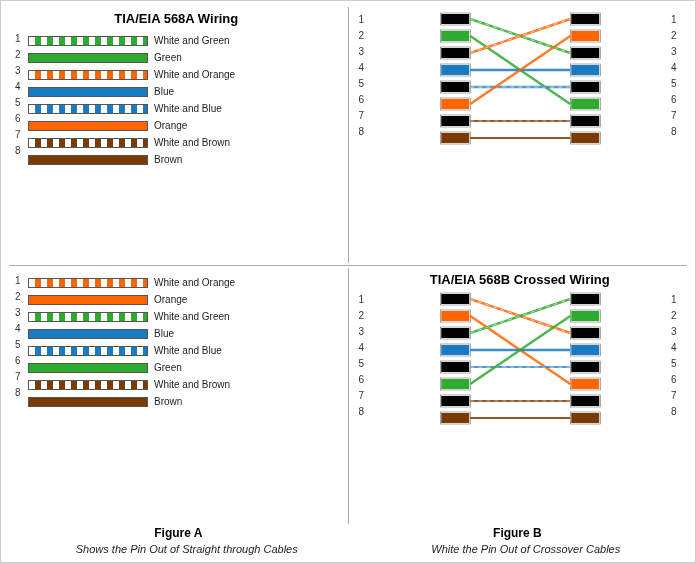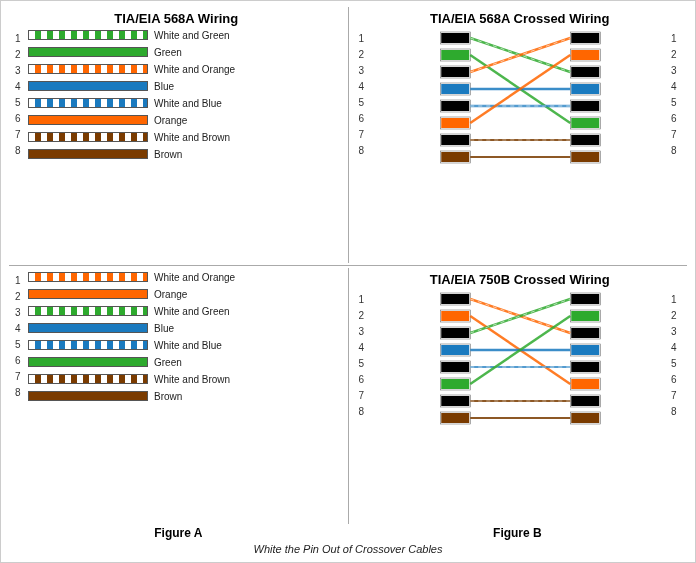--- a/index.html
+++ b/index.html
@@ -55,21 +55,21 @@
       font-size: 10px;
       color: #333;
     }
     .wires-container {
       display: flex;
       flex-direction: column;
       flex: 1;
     }
     .wire-row {
       display: flex;
-      align-items: flex-start;
+      align-items: flex-end;
       height: 16px;
       margin-bottom: 1px;
     }
     .wire-visual {
       width: 120px;
       height: 10px;
       border: 1px solid #555;
       display: flex;
       overflow: hidden;
       flex-shrink: 0;
@@ -197,21 +197,20 @@
             <div class="wire-visual solid-brown"></div>
             <span class="wire-label">Brown</span>
           </div>
         </div>
       </div>
     </div>
 
     <div class="divider"></div>
 
     <div class="panel">
-      <div class="panel-title">TIA/EIA 568A Crossed Wiring</div>
       <div class="crossed-section">
 
         <div class="crossed-left-pins">
           <div class="pin-label">1</div>
           <div class="pin-label">2</div>
           <div class="pin-label">3</div>
           <div class="pin-label">4</div>
           <div class="pin-label">5</div>
           <div class="pin-label">6</div>
           <div class="pin-label">7</div>
@@ -343,21 +342,21 @@
             <div class="wire-visual solid-brown"></div>
             <span class="wire-label">Brown</span>
           </div>
         </div>
       </div>
     </div>
 
     <div class="divider"></div>
 
     <div class="panel">
-      <div class="panel-title">TIA/EIA 750B Crossed Wiring</div>
+      <div class="panel-title">TIA/EIA 568B Crossed Wiring</div>
       <div class="crossed-section">
         <div class="crossed-left-pins">
           <div class="pin-label">1</div>
           <div class="pin-label">2</div>
           <div class="pin-label">3</div>
           <div class="pin-label">4</div>
           <div class="pin-label">5</div>
           <div class="pin-label">6</div>
           <div class="pin-label">7</div>
           <div class="pin-label">8</div>
@@ -427,15 +426,16 @@
         </div>
       </div>
     </div>
   </div>
 
   <div class="figures-row">
     <span>Figure A</span>
     <span>Figure B</span>
   </div>
   <div class="caption-row">
+    <span>Shows the Pin Out of Straight through Cables</span>
     <span>White the Pin Out of Crossover Cables</span>
   </div>
 </div>
 
 </body></html>

